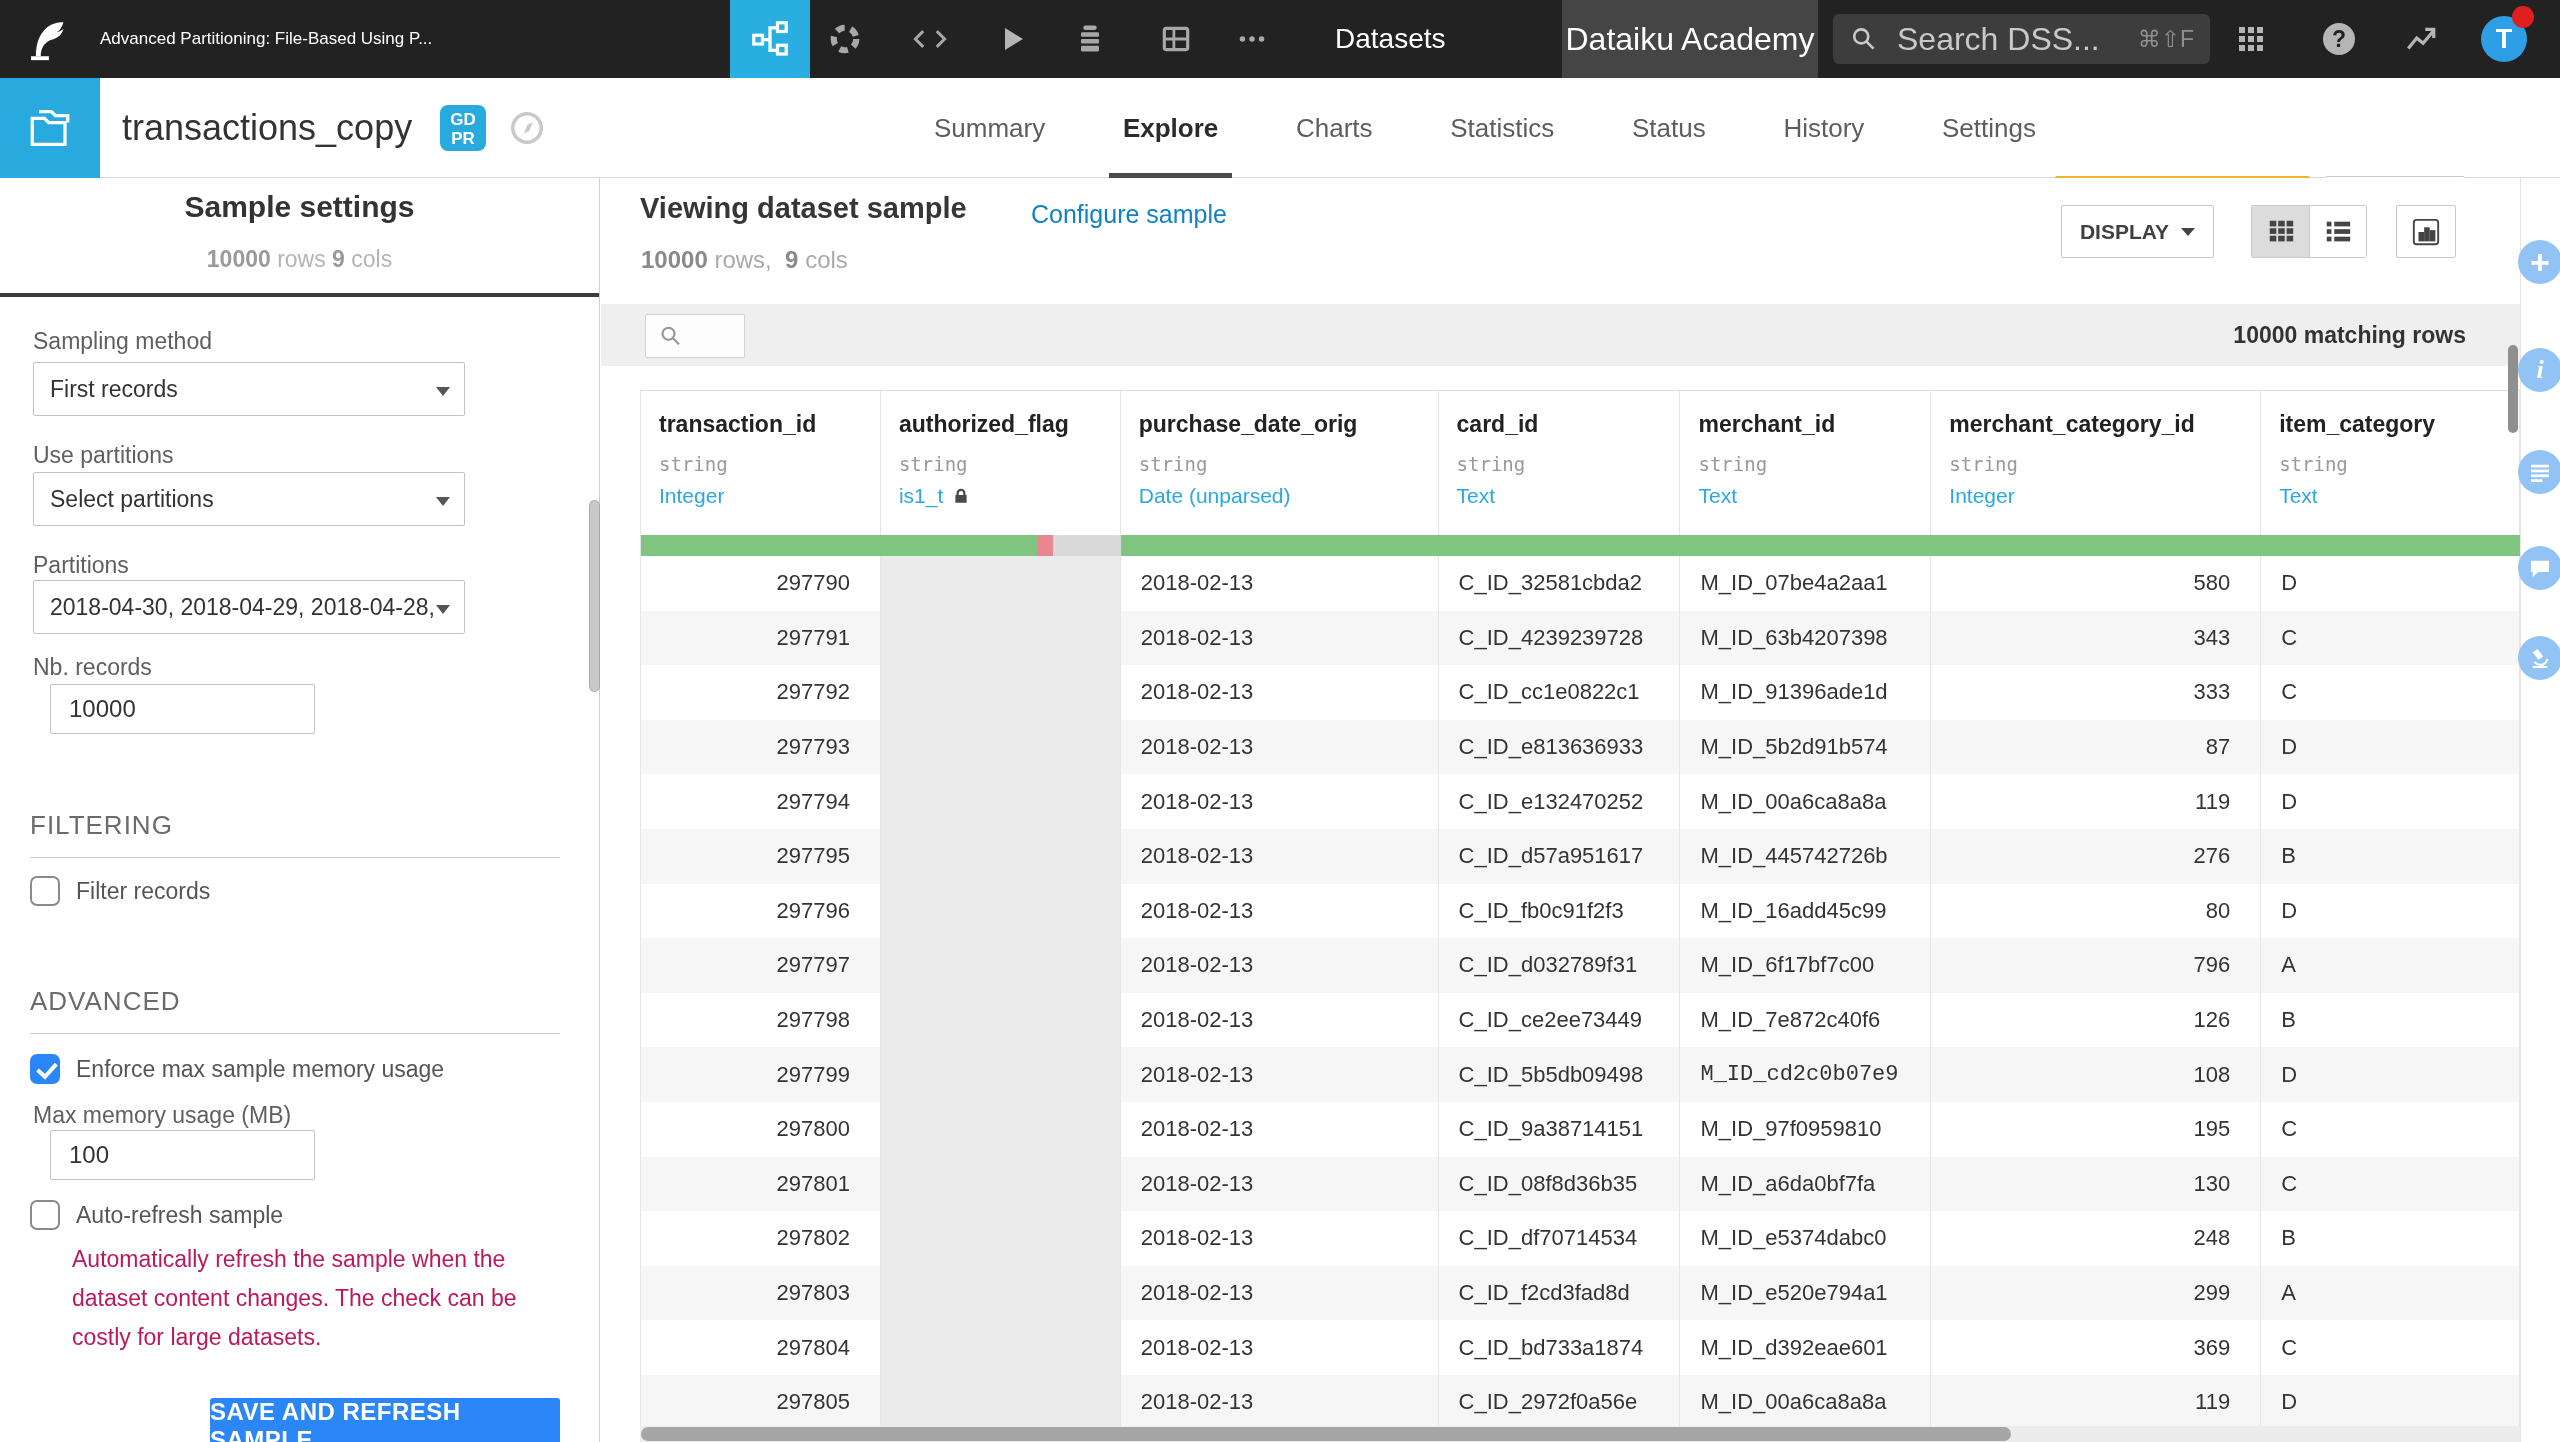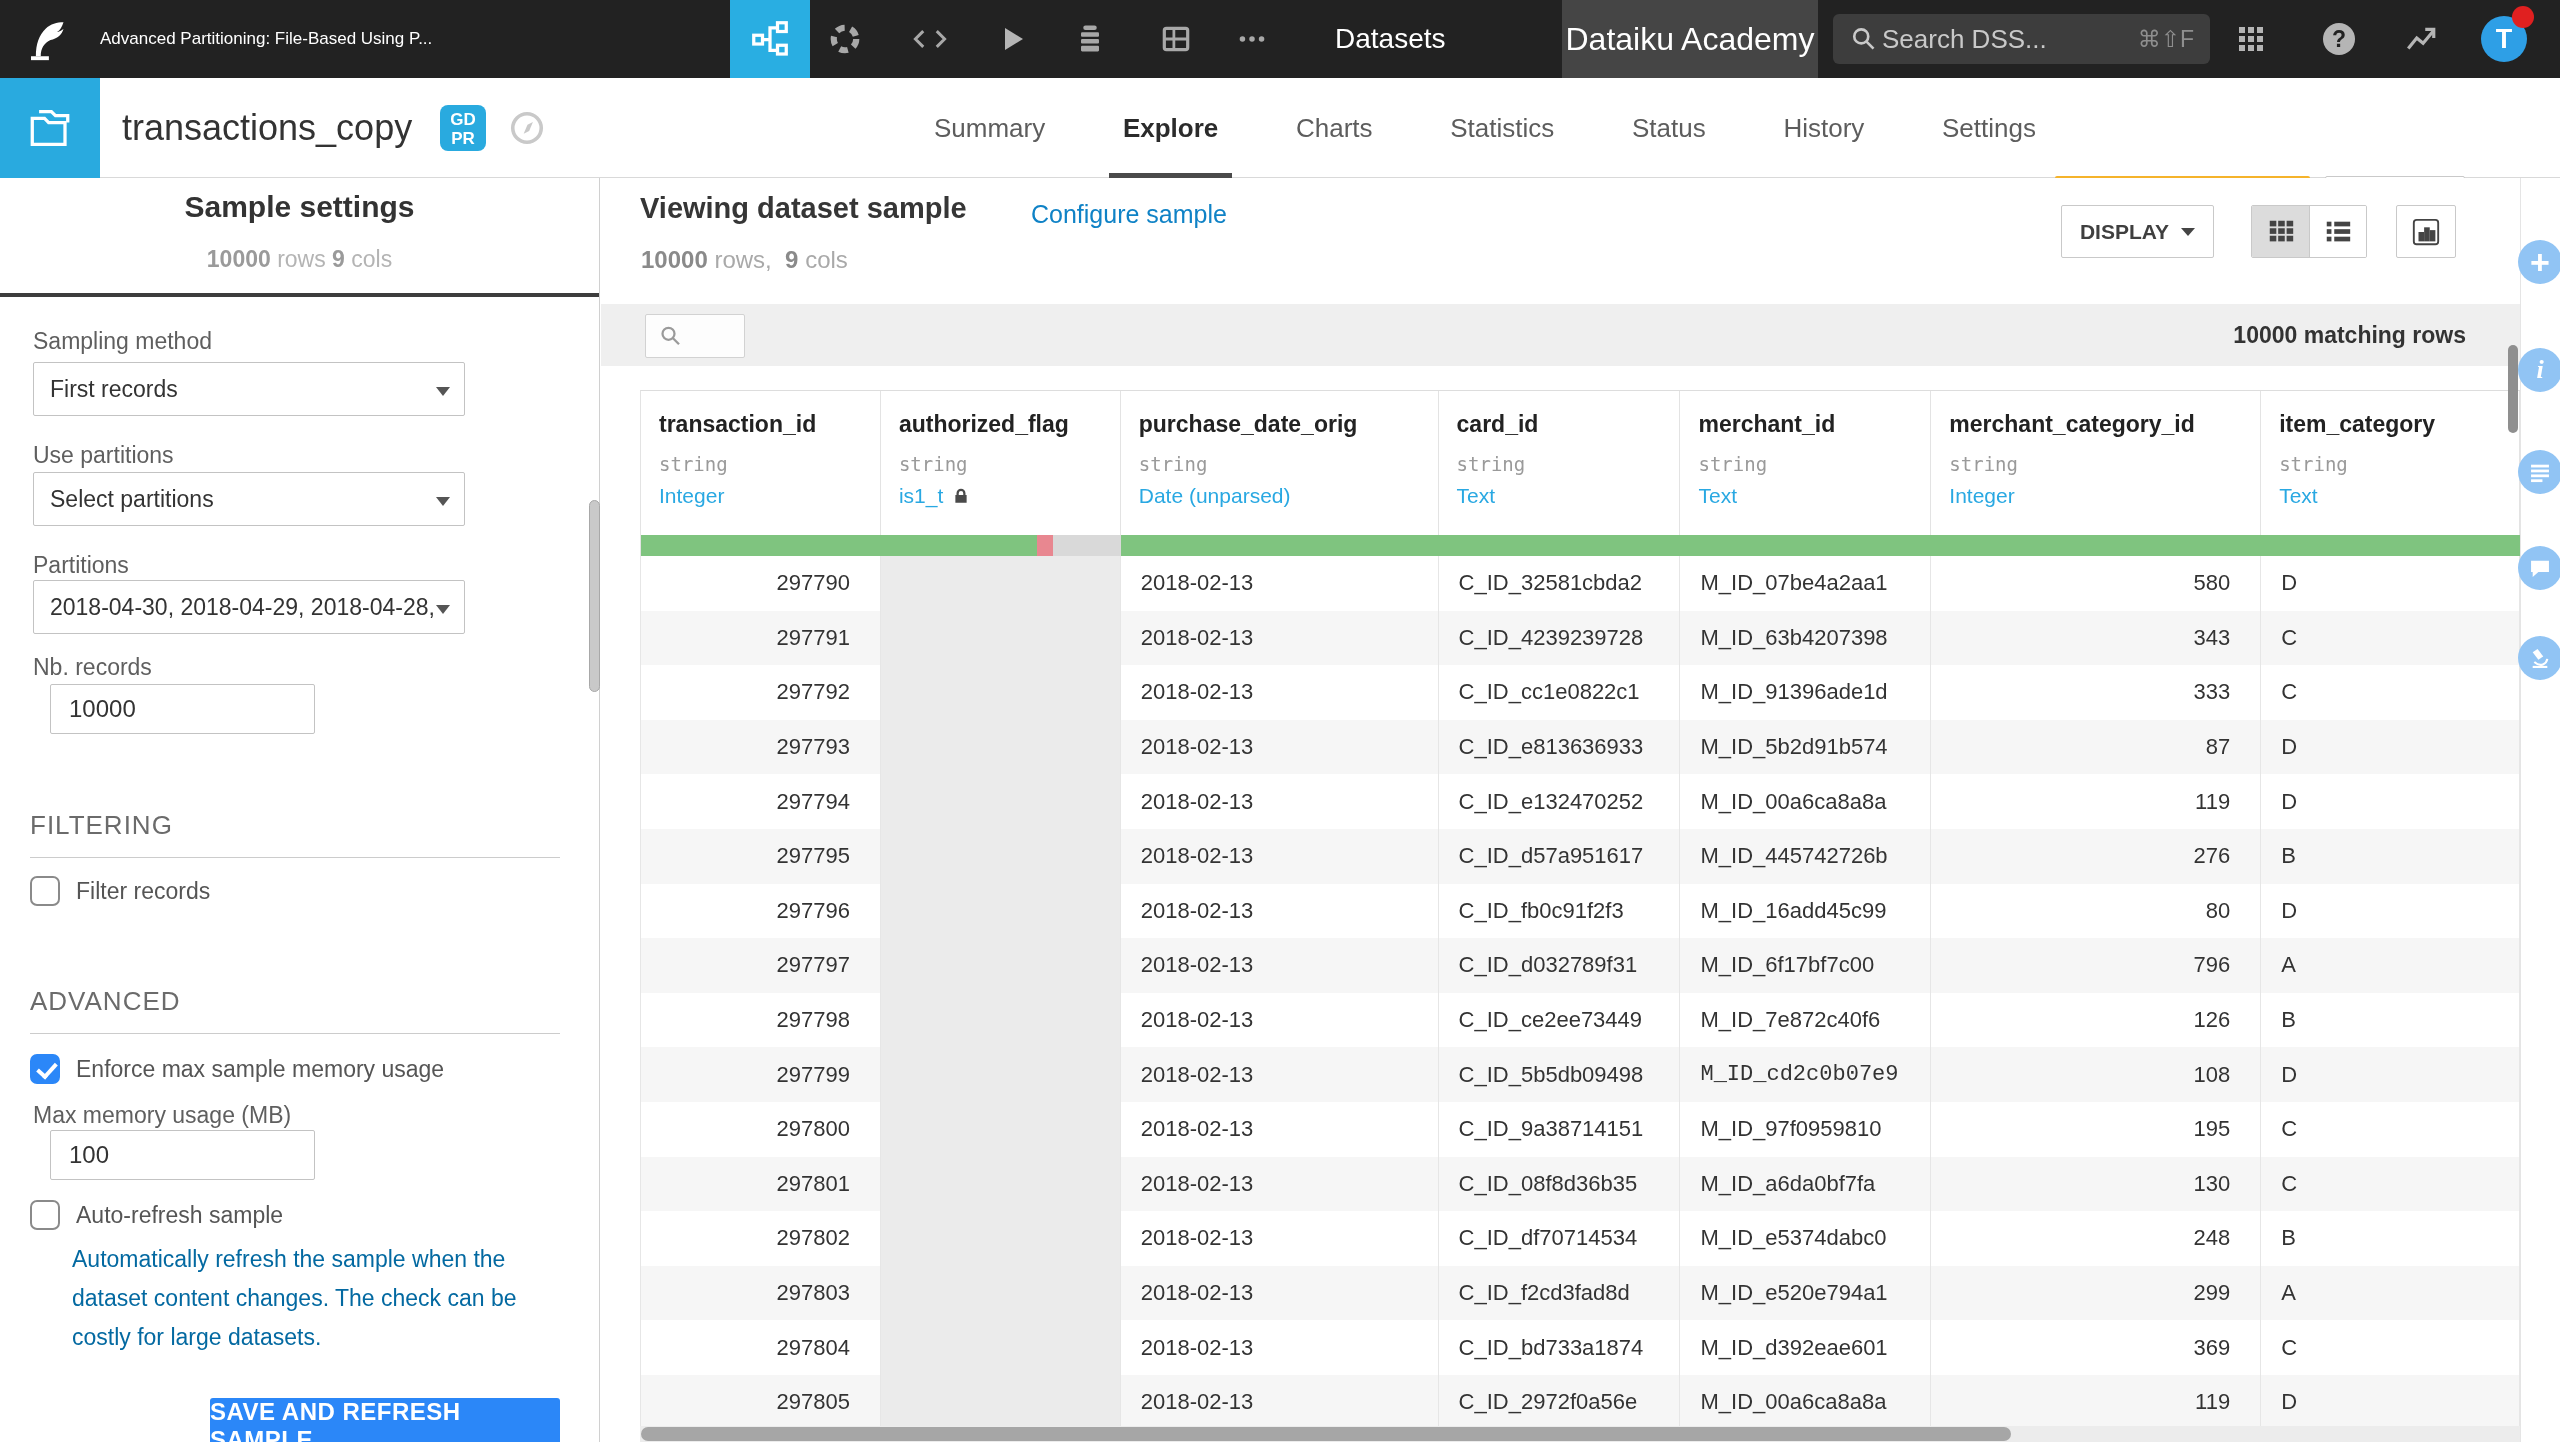--- a/index.html
+++ b/index.html
@@ -12,21 +12,21 @@
   .project-title { position:absolute; left:100px; top:0; height:78px; line-height:78px;
     color:#fff; font-size:17px; white-space:nowrap; }
   .flow-tile { position:absolute; left:730px; top:0; width:80px; height:78px; background:#29aee2;
     display:flex; align-items:center; justify-content:center; }
   .nav-ic { position:absolute; top:0; width:44px; height:78px; display:flex; align-items:center; justify-content:center; }
   .nav-label { position:absolute; top:0; height:78px; line-height:78px; color:#fff; font-size:28px; }
   .academy { position:absolute; left:1562px; top:0; width:256px; height:78px; background:#454545;
     color:#fff; font-size:32px; line-height:78px; text-align:center; }
   .searchbox { position:absolute; left:1833px; top:14px; width:377px; height:50px; background:#3d3d3d;
     border-radius:6px; display:flex; align-items:center; padding:0 16px; }
-  .searchbox .ph { color:#c9c9c9; font-size:26px; margin-left:5px; flex:1; }
+  .searchbox .ph { color:#c9c9c9; font-size:32px; margin-left:20px; flex:1; }
   .searchbox .sc { color:#8f8f8f; font-size:23px; }
   .avatar { position:absolute; left:2481px; top:16px; width:46px; height:46px; border-radius:50%;
     background:#2e9fe6; color:#fff; font-size:27px; font-weight:bold; text-align:center; line-height:46px; }
   .avatar-dot { position:absolute; left:2512px; top:6px; width:22px; height:22px; border-radius:50%; background:#e02020; }
   .help-circle { width:32px; height:32px; border-radius:50%; background:#b5b5b5; color:#222;
     font-size:23px; font-weight:bold; text-align:center; line-height:32px; }
 
   
   .pageheader { position:absolute; top:78px; left:0; width:2560px; height:100px; background:#fff;
     border-bottom:1px solid #d9d9d9; }
@@ -65,21 +65,21 @@
   .sb-input { position:absolute; left:50px; width:265px; height:50px; border:1px solid #c3c3c3; border-radius:2px;
     background:#fff; font-size:24px; color:#333; line-height:48px; padding-left:18px; }
   .sb-section { position:absolute; left:30px; width:530px; font-size:26px; color:#6b6b6b; letter-spacing:1px;
     padding-bottom:16px; border-bottom:1px solid #ccc; }
   .cb-row { position:absolute; left:30px; display:flex; align-items:center; gap:16px; }
   .checkbox { width:30px; height:30px; border:2px solid #8a8a8a; border-radius:7px; background:#fff; position:relative; flex:none; }
   .checkbox.checked { background:#2b87f8; border-color:#2b87f8; }
   .checkbox.checked::after { content:""; position:absolute; left:9px; top:3px; width:8px; height:15px;
     border-right:4px solid #fff; border-bottom:4px solid #fff; transform:rotate(42deg); }
   .cb-label { font-size:23px; color:#555; }
-  .sb-help { position:absolute; left:72px; width:475px; font-size:23px; color:#0369a1; line-height:39px; }
+  .sb-help { position:absolute; left:72px; width:475px; font-size:23px; color:#be185d; line-height:39px; }
   .save-btn { position:absolute; left:210px; top:1220px; width:350px; height:56px; background:#2b87f8;
     border-radius:3px; color:#fff; font-size:24px; font-weight:bold; letter-spacing:.5px;
     display:flex; align-items:center; justify-content:center; }
   .sb-scroll { position:absolute; left:589px; top:322px; width:11px; height:192px; border-radius:6px;
     background:#c9c9c9; border:1px solid #a8a8a8; }
 
   
   .main { position:absolute; top:178px; left:601px; width:1919px; height:1264px; background:#fff; overflow:hidden; }
   .vds-title { position:absolute; left:39px; top:14px; font-size:29px; font-weight:bold; color:#363636; }
   .configure { position:absolute; left:430px; top:22px; font-size:25px; color:#0f82c6; }

